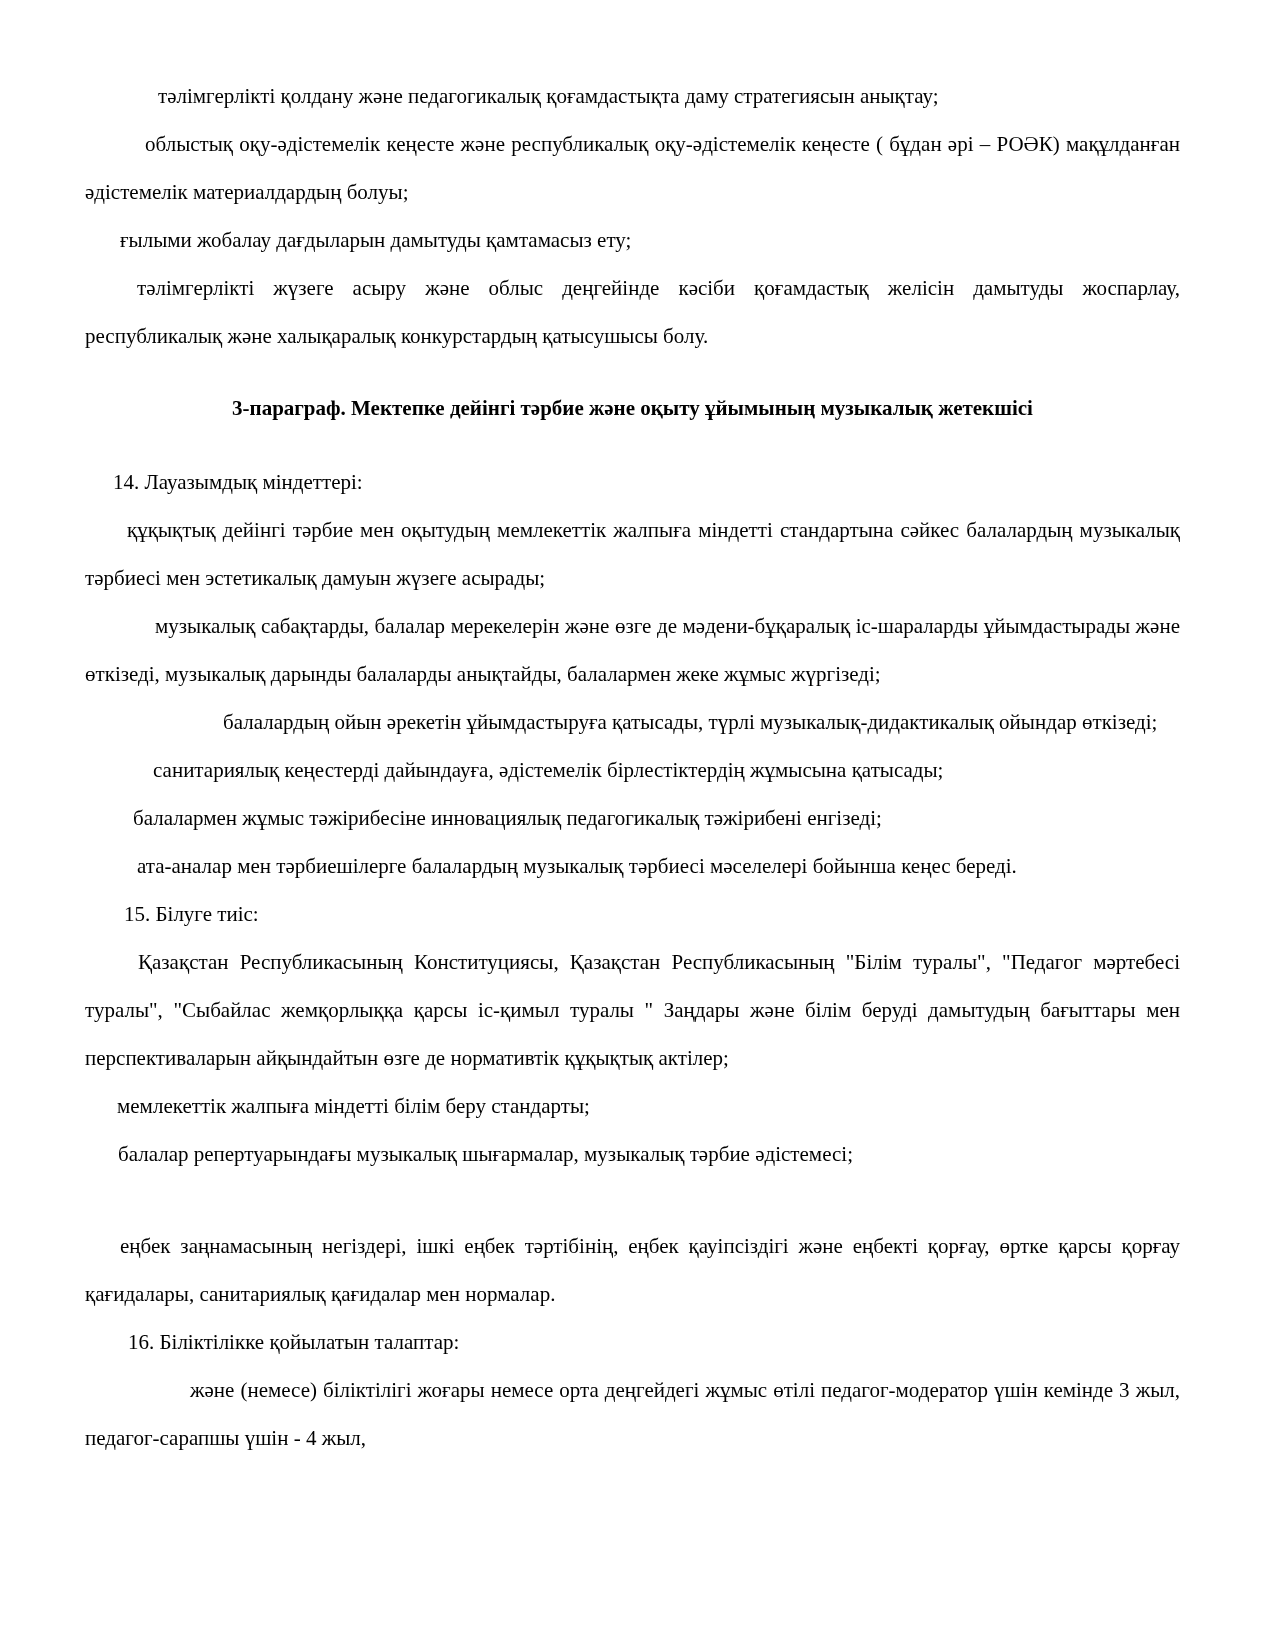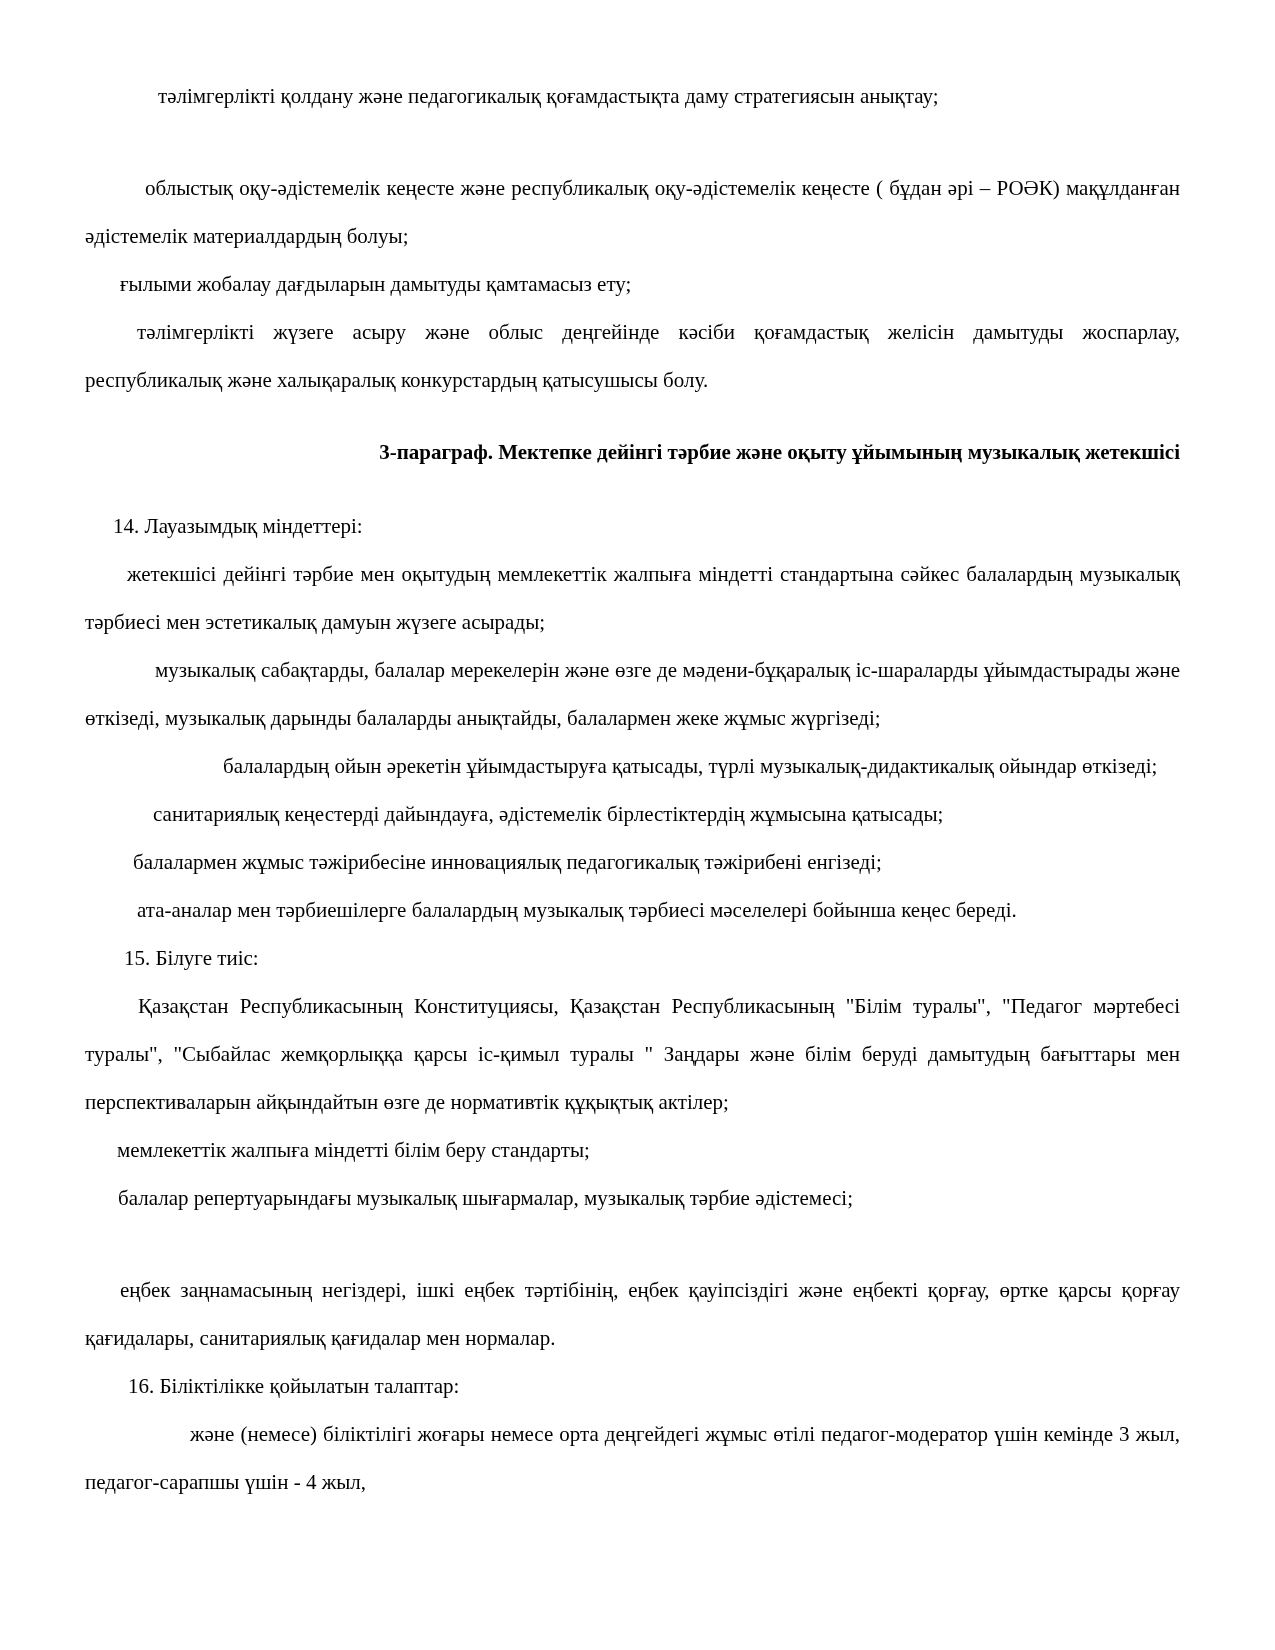--- a/index.html
+++ b/index.html
@@ -20,36 +20,36 @@
   .doc p {
     margin: 0;
     font-family: "Liberation Serif", "DejaVu Serif", serif;
     font-size: 21px;
     line-height: 48px;
     text-align: justify;
     color: #000000;
   }
   .doc p.heading {
     font-weight: bold;
-    text-align: right;
+    text-align: center;
     margin: 24px 0 26px 0;
   }
 </style>
 </head>
 <body>
 
 <div class="page">
   <div class="doc">
       <p class="body-para" style="text-indent: 73px;">тәлімгерлікті қолдану және педагогикалық қоғамдастықта даму стратегиясын анықтау;</p>
-      <p class="body-para" style="text-indent: 60px; margin-top: 44px;">облыстық оқу-әдістемелік кеңесте және республикалық оқу-әдістемелік кеңесте ( бұдан әрі – РОӘК) мақұлданған әдістемелік материалдардың болуы;</p>
+      <p class="body-para" style="text-indent: 60px;">облыстық оқу-әдістемелік кеңесте және республикалық оқу-әдістемелік кеңесте ( бұдан әрі – РОӘК) мақұлданған әдістемелік материалдардың болуы;</p>
       <p class="body-para" style="text-indent: 35px;">ғылыми жобалау дағдыларын дамытуды қамтамасыз ету;</p>
       <p class="body-para" style="text-indent: 52px;">тәлімгерлікті жүзеге асыру және облыс деңгейінде кәсіби қоғамдастық желісін дамытуды жоспарлау, республикалық және халықаралық конкурстардың қатысушысы болу.</p>
       <p class="heading" style="text-indent: 0px;">3-параграф. Мектепке дейінгі тәрбие және оқыту ұйымының музыкалық жетекшісі</p>
       <p class="body-para" style="text-indent: 28px;">14. Лауазымдық міндеттері:</p>
-      <p class="body-para" style="text-indent: 42px;">жетекшісі дейінгі тәрбие мен оқытудың мемлекеттік жалпыға міндетті стандартына сәйкес балалардың музыкалық тәрбиесі мен эстетикалық дамуын жүзеге асырады;</p>
+      <p class="body-para" style="text-indent: 42px;">құқықтық дейінгі тәрбие мен оқытудың мемлекеттік жалпыға міндетті стандартына сәйкес балалардың музыкалық тәрбиесі мен эстетикалық дамуын жүзеге асырады;</p>
       <p class="body-para" style="text-indent: 70px;">музыкалық сабақтарды, балалар мерекелерін және өзге де мәдени-бұқаралық іс-шараларды ұйымдастырады және өткізеді, музыкалық дарынды балаларды анықтайды, балалармен жеке жұмыс жүргізеді;</p>
       <p class="body-para" style="text-indent: 138px;">балалардың ойын әрекетін ұйымдастыруға қатысады, түрлі музыкалық-дидактикалық ойындар өткізеді;</p>
       <p class="body-para" style="text-indent: 68px;">санитариялық кеңестерді дайындауға, әдістемелік бірлестіктердің жұмысына қатысады;</p>
       <p class="body-para" style="text-indent: 48px;">балалармен жұмыс тәжірибесіне инновациялық педагогикалық тәжірибені енгізеді;</p>
       <p class="body-para" style="text-indent: 52px;">ата-аналар мен тәрбиешілерге балалардың музыкалық тәрбиесі мәселелері бойынша кеңес береді.</p>
       <p class="body-para" style="text-indent: 39px;">15. Білуге тиіс:</p>
       <p class="body-para" style="text-indent: 53px;">Қазақстан Республикасының Конституциясы, Қазақстан Республикасының "Білім туралы", "Педагог мәртебесі туралы", "Сыбайлас жемқорлыққа қарсы іс-қимыл туралы " Заңдары және білім беруді дамытудың бағыттары мен перспективаларын айқындайтын өзге де нормативтік құқықтық актілер;</p>
       <p class="body-para" style="text-indent: 32px;">мемлекеттік жалпыға міндетті білім беру стандарты;</p>
       <p class="body-para" style="text-indent: 33px;">балалар репертуарындағы музыкалық шығармалар, музыкалық тәрбие әдістемесі;</p>
       <p class="body-para" style="text-indent: 35px; margin-top: 44px;">еңбек заңнамасының негіздері, ішкі еңбек тәртібінің, еңбек қауіпсіздігі және еңбекті қорғау, өртке қарсы қорғау қағидалары, санитариялық қағидалар мен нормалар.</p>

